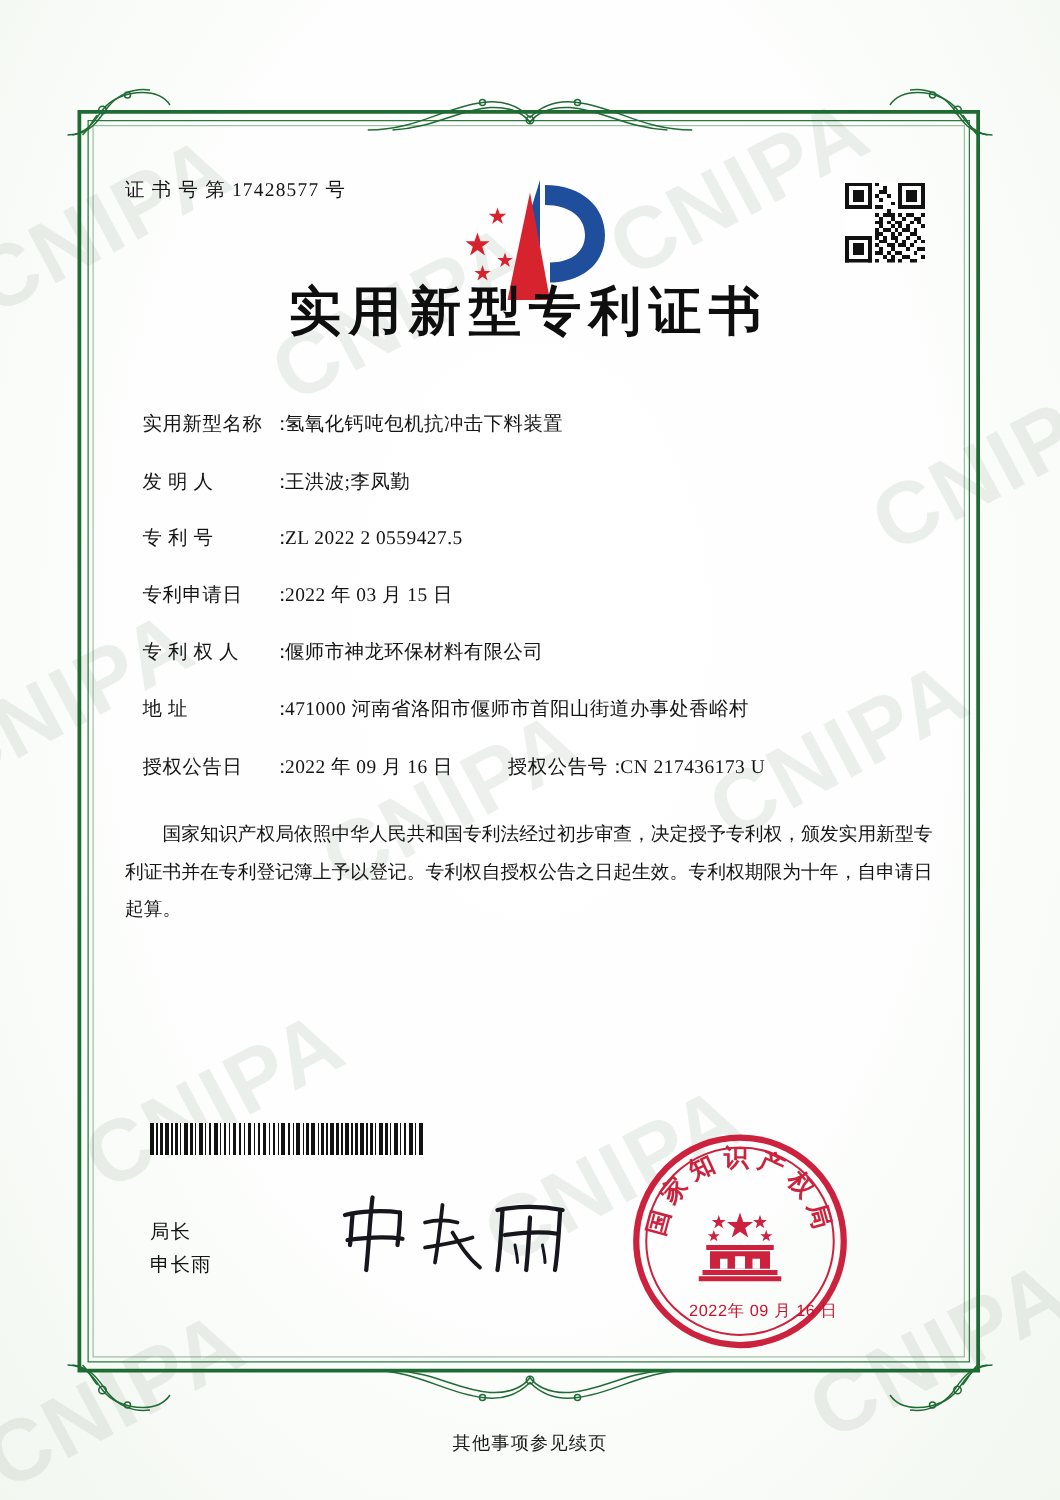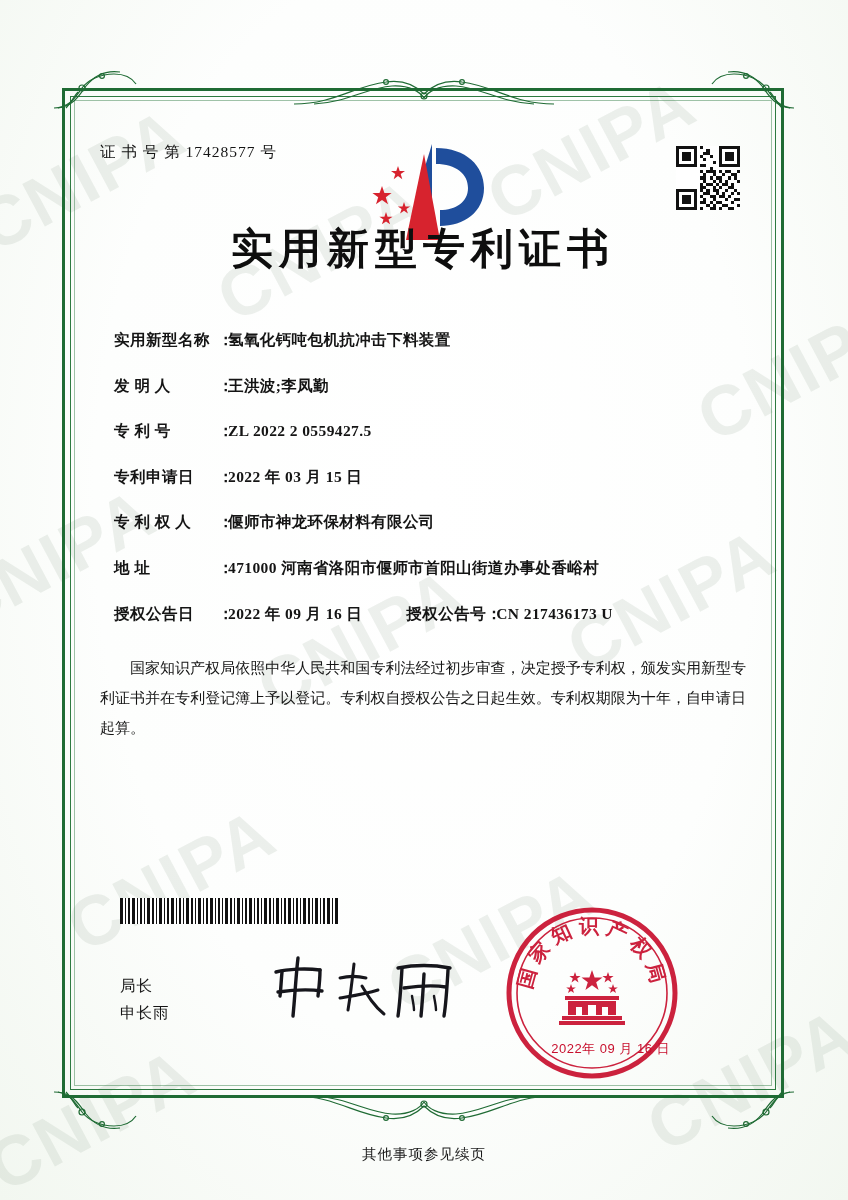--- a/index.html
+++ b/index.html
@@ -150,21 +150,20 @@
     margin-top: 54px;
     padding-left: 14px;
   }
   .field-row {
     display: flex;
     align-items: baseline;
     font-size: 15.5px;
     line-height: 1.2;
     margin-bottom: 27px;
     color: #141414;
-    font-weight: bold;
   }
   .field-label {
     width: 104px;
     flex: none;
     letter-spacing: 0.5px;
   }
   .field-colon { width: 10px; flex: none; }
   .field-value { letter-spacing: 0.4px; }
   .field-row .second-label {
     margin-left: 44px;

